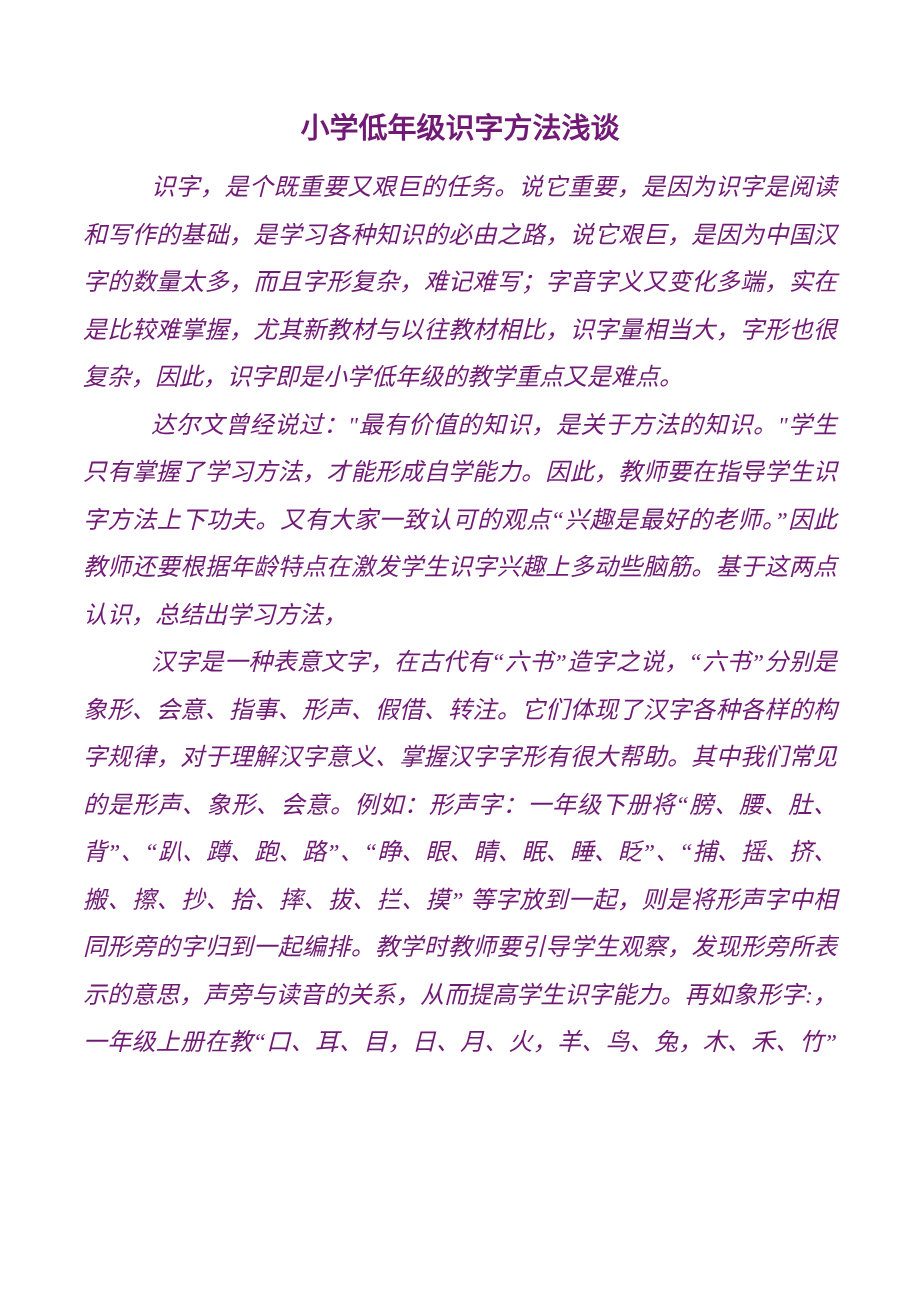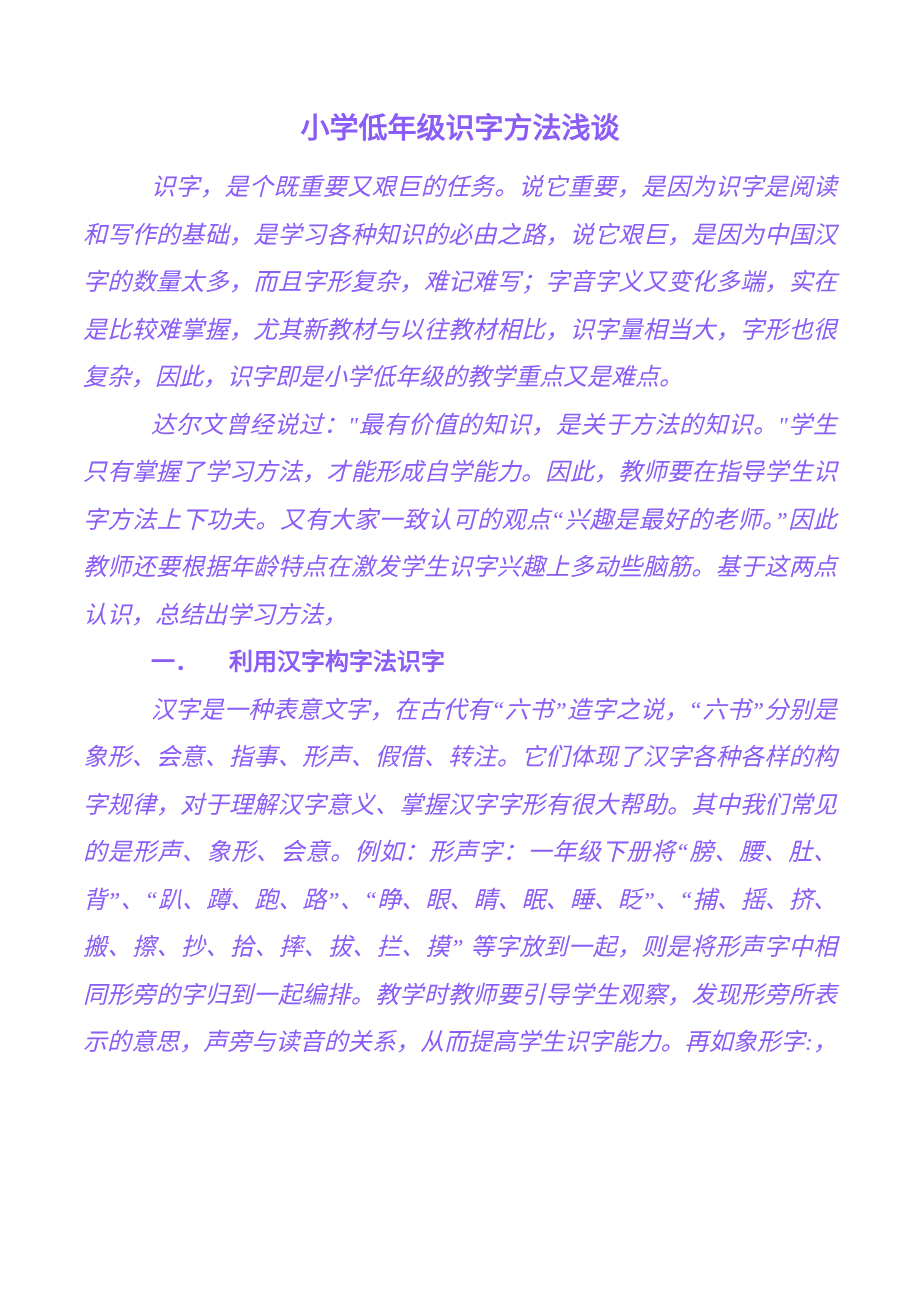--- a/index.html
+++ b/index.html
@@ -10,21 +10,21 @@
   .page {
     position: relative;
     width: 920px;
     height: 1073px;
     margin: 0 auto;
     background: #ffffff;
     box-sizing: border-box;
     padding: 104px 83px 0 83px;
     overflow: hidden;
     font-family: "Liberation Serif", "DejaVu Serif", serif;
-    color: #8b5cf6;
+    color: #701a75;
   }
   .doc-title {
     font-size: 29px;
     font-weight: bold;
     text-align: center;
     line-height: 48px;
     margin: 0 0 12px 0;
   }
   .body-para {
     font-size: 24px;
@@ -52,17 +52,16 @@
 <body>
 
 <div class="page">
 
   <h1 class="doc-title">小学低年级识字方法浅谈</h1>
 
   <p class="body-para">识字，是个既重要又艰巨的任务。说它重要，是因为识字是阅读和写作的基础，是学习各种知识的必由之路，说它艰巨，是因为中国汉字的数量太多，而且字形复杂，难记难写；字音字义又变化多端，实在是比较难掌握，尤其新教材与以往教材相比，识字量相当大，字形也很复杂，因此，识字即是小学低年级的教学重点又是难点。</p>
 
   <p class="body-para">达尔文曾经说过："最有价值的知识，是关于方法的知识。"学生只有掌握了学习方法，才能形成自学能力。因此，教师要在指导学生识字方法上下功夫。又有大家一致认可的观点“兴趣是最好的老师。”因此教师还要根据年龄特点在激发学生识字兴趣上多动些脑筋。基于这两点认识，总结出学习方法，</p>
 
-  <p class="section-heading"><span class="num">一．</span><span>利用汉字构字法识字</span></p>
 
   <p class="body-para">汉字是一种表意文字，在古代有“六书”造字之说，“六书”分别是象形、会意、指事、形声、假借、转注。它们体现了汉字各种各样的构字规律，对于理解汉字意义、掌握汉字字形有很大帮助。其中我们常见的是形声、象形、会意。例如：形声字：一年级下册将“膀、腰、肚、背”、“趴、蹲、跑、路”、“睁、眼、睛、眠、睡、眨”、“捕、摇、挤、搬、擦、抄、拾、摔、拔、拦、摸” 等字放到一起，则是将形声字中相同形旁的字归到一起编排。教学时教师要引导学生观察，发现形旁所表示的意思，声旁与读音的关系，从而提高学生识字能力。再如象形字:，一年级上册在教“口、耳、目，日、月、火，羊、鸟、兔，木、禾、竹”等字时，将古代的象形字附在旁边，同时画上这些字代表的事物，大大提高了识字效率。再如会意构字</p>
 
 </div>
 
 </body></html>

